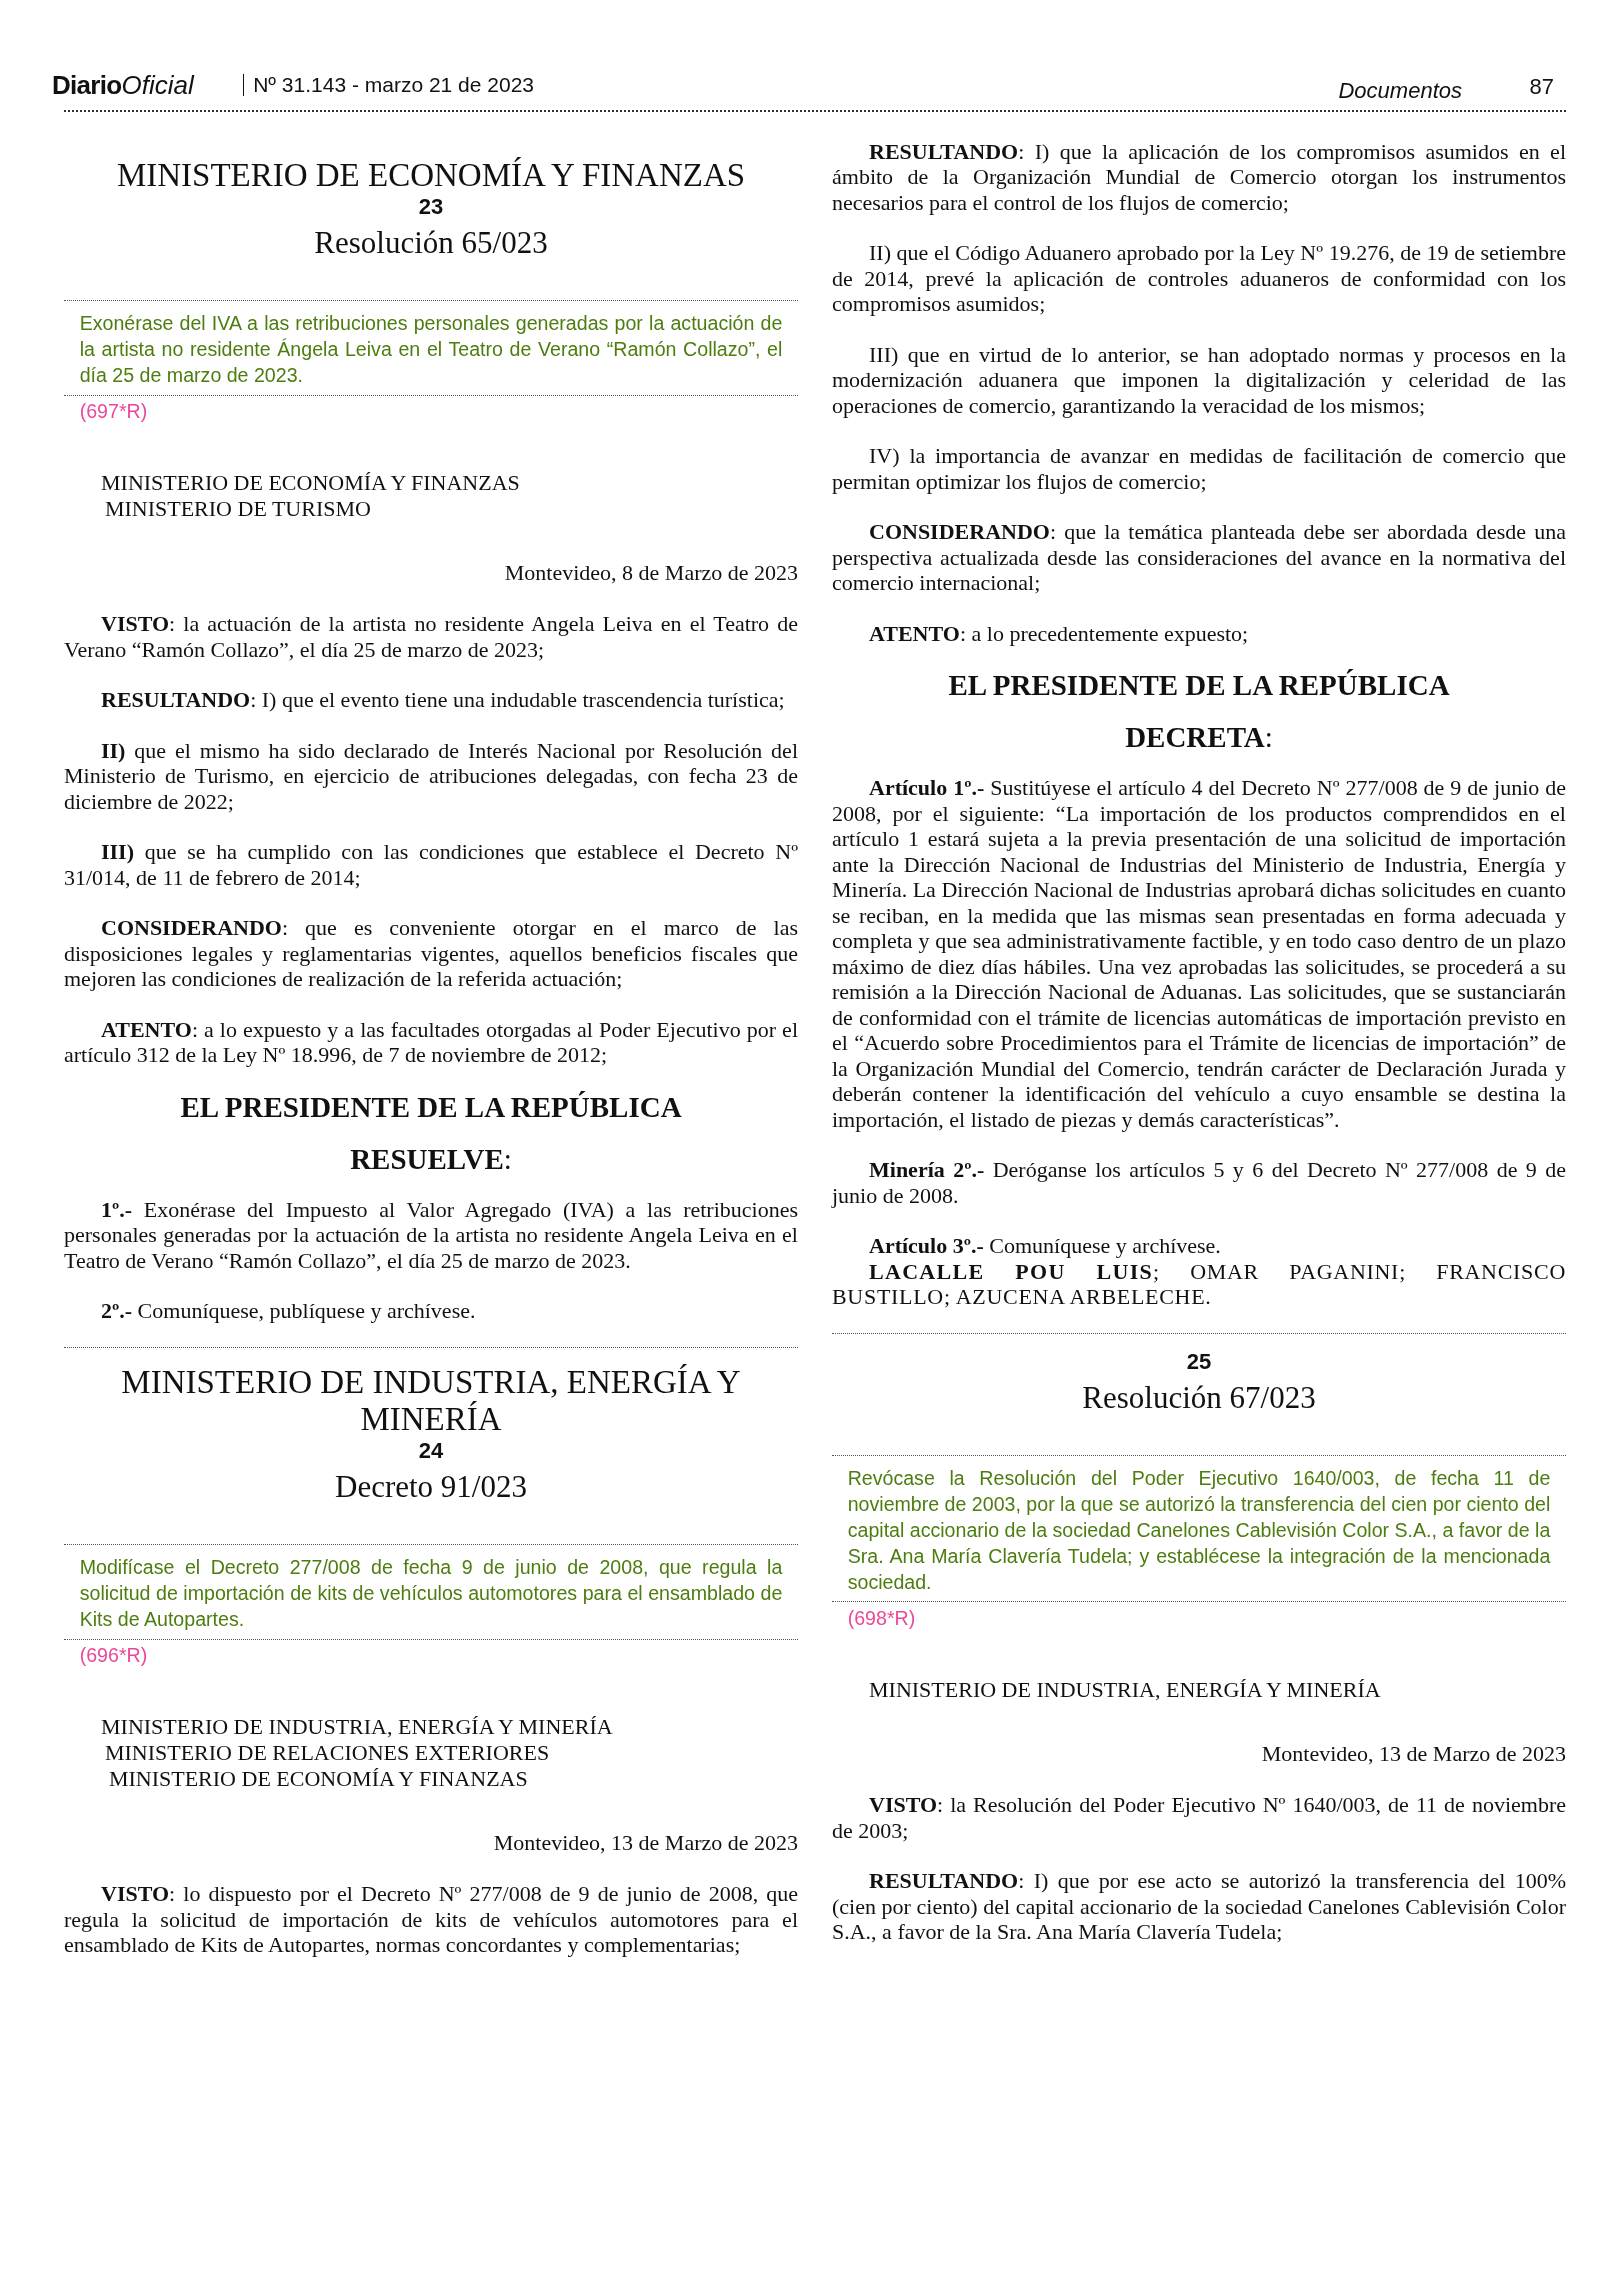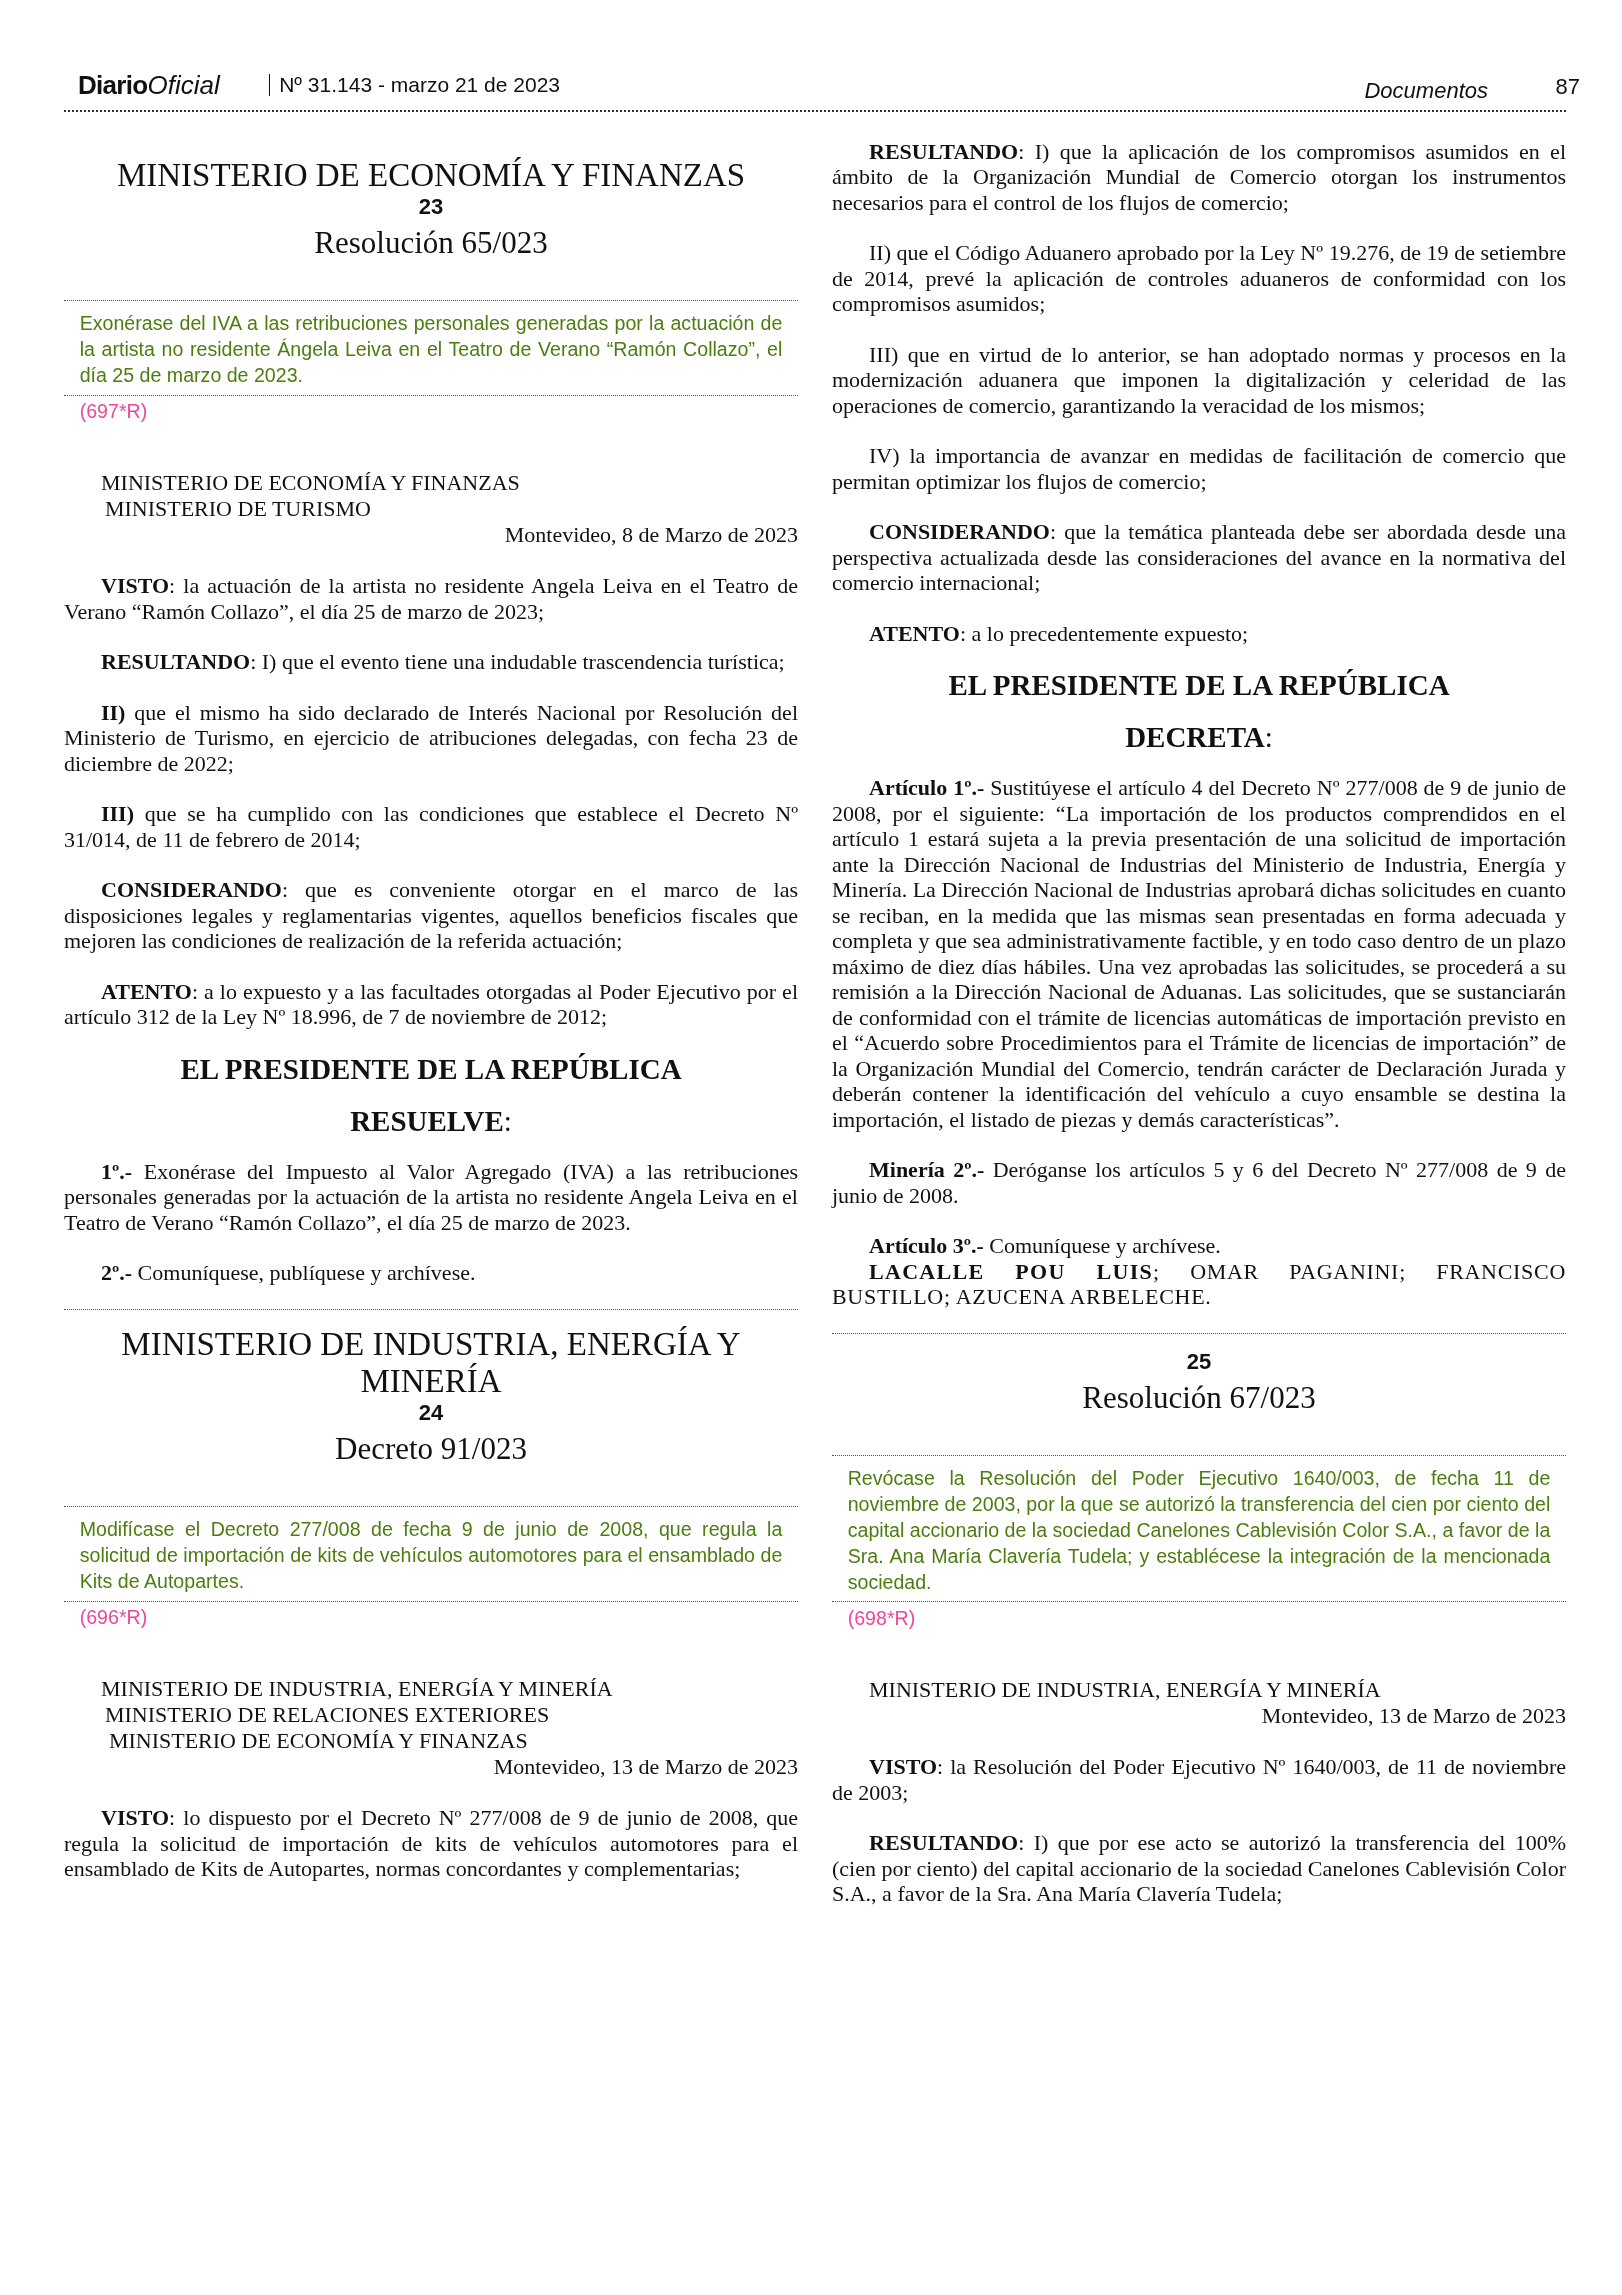--- a/index.html
+++ b/index.html
@@ -1,18 +1,18 @@
 <!DOCTYPE html>
 <html style="font-size:10.5px"><head>
 <meta charset="utf-8">
 <style>
   html, body { margin:0; padding:0; background:#ffffff; }
   body { width:1622px; height:2295px; position:relative; overflow:hidden; color:#111;
          font-family:"Liberation Serif", "DejaVu Serif", serif; }
-  .header { position:absolute; left:78px; top:65px; width:1502px; height:46px; }
+  .header { position:absolute; left:52px; top:65px; width:1502px; height:46px; }
   .header .brand { position:absolute; left:0; top:5.2px; font-family:"Liberation Sans", sans-serif; font-size:26px; }
   .header .brand b { font-weight:bold; letter-spacing:-0.7px; }
   .header .brand i { font-style:italic; font-weight:normal; }
   .header .issue { position:absolute; left:191px; top:9.2px; font-family:"Liberation Sans", sans-serif; font-size:21px; padding-left:9.2px; border-left:1.3px solid #111; line-height:22px; }
   .header .section { position:absolute; right:92px; top:13px; font-family:"Liberation Sans", sans-serif; font-style:italic; font-size:22px; }
   .header .pageno { position:absolute; right:0; top:9.2px; font-family:"Liberation Sans", sans-serif; font-size:22px; }
   .header-rule { position:absolute; left:64px; top:110px; width:1502px; height:0; border-top:2.6px dotted #333; }
 
   .col { position:absolute; top:131px; width:734px; }
   .col.left { left:64px; }
@@ -22,21 +22,21 @@
   .doc-number { text-align:center; font-family:"Liberation Sans", sans-serif; font-weight:bold; font-size:22px; line-height:25px; }
   .doc-type { text-align:center; font-size:31px; line-height:39px; margin-top:3.9px; }
 
   .summary { margin-top:38px; border-top:1.3px dotted #555; border-bottom:1.3px dotted #555; padding:9.2px 15.7px 6.5px 15.7px;
              font-family:"Liberation Sans", sans-serif; font-size:19.6px; line-height:26px; text-align:justify; color:#4d7c0f; }
   .ref { font-family:"Liberation Sans", sans-serif; font-size:19.6px; line-height:26px; padding-left:15.7px; color:#ec4899; margin-top:2.6px; }
 
   .ministries { margin-top:46px; padding-left:37px; font-size:22px; line-height:26px; }
   .ministries div:nth-child(2) { padding-left:3.9px; }
   .ministries div:nth-child(3) { padding-left:7.9px; }
-  .place-date { text-align:right; font-size:22px; line-height:26px; }
+  .place-date { text-align:right; font-size:22px; line-height:26px; margin-top:38px; }
 
   p.body { margin:25px 0 0 0; font-size:22px; line-height:25.5px; text-align:justify; text-indent:37px; }
   p.body.tight { margin-top:0; }
   p.body b { font-weight:bold; }
   .center-bold { text-align:center; font-weight:bold; font-size:29px; line-height:26px; margin-top:26px; }
   .center-bold span.n { font-weight:normal; }
   .sep { border-top:1.3px dotted #555; margin-top:23.6px; }
   .sig b { letter-spacing:1.3px; }
   .sig { letter-spacing:0.7px; }
 </style>

